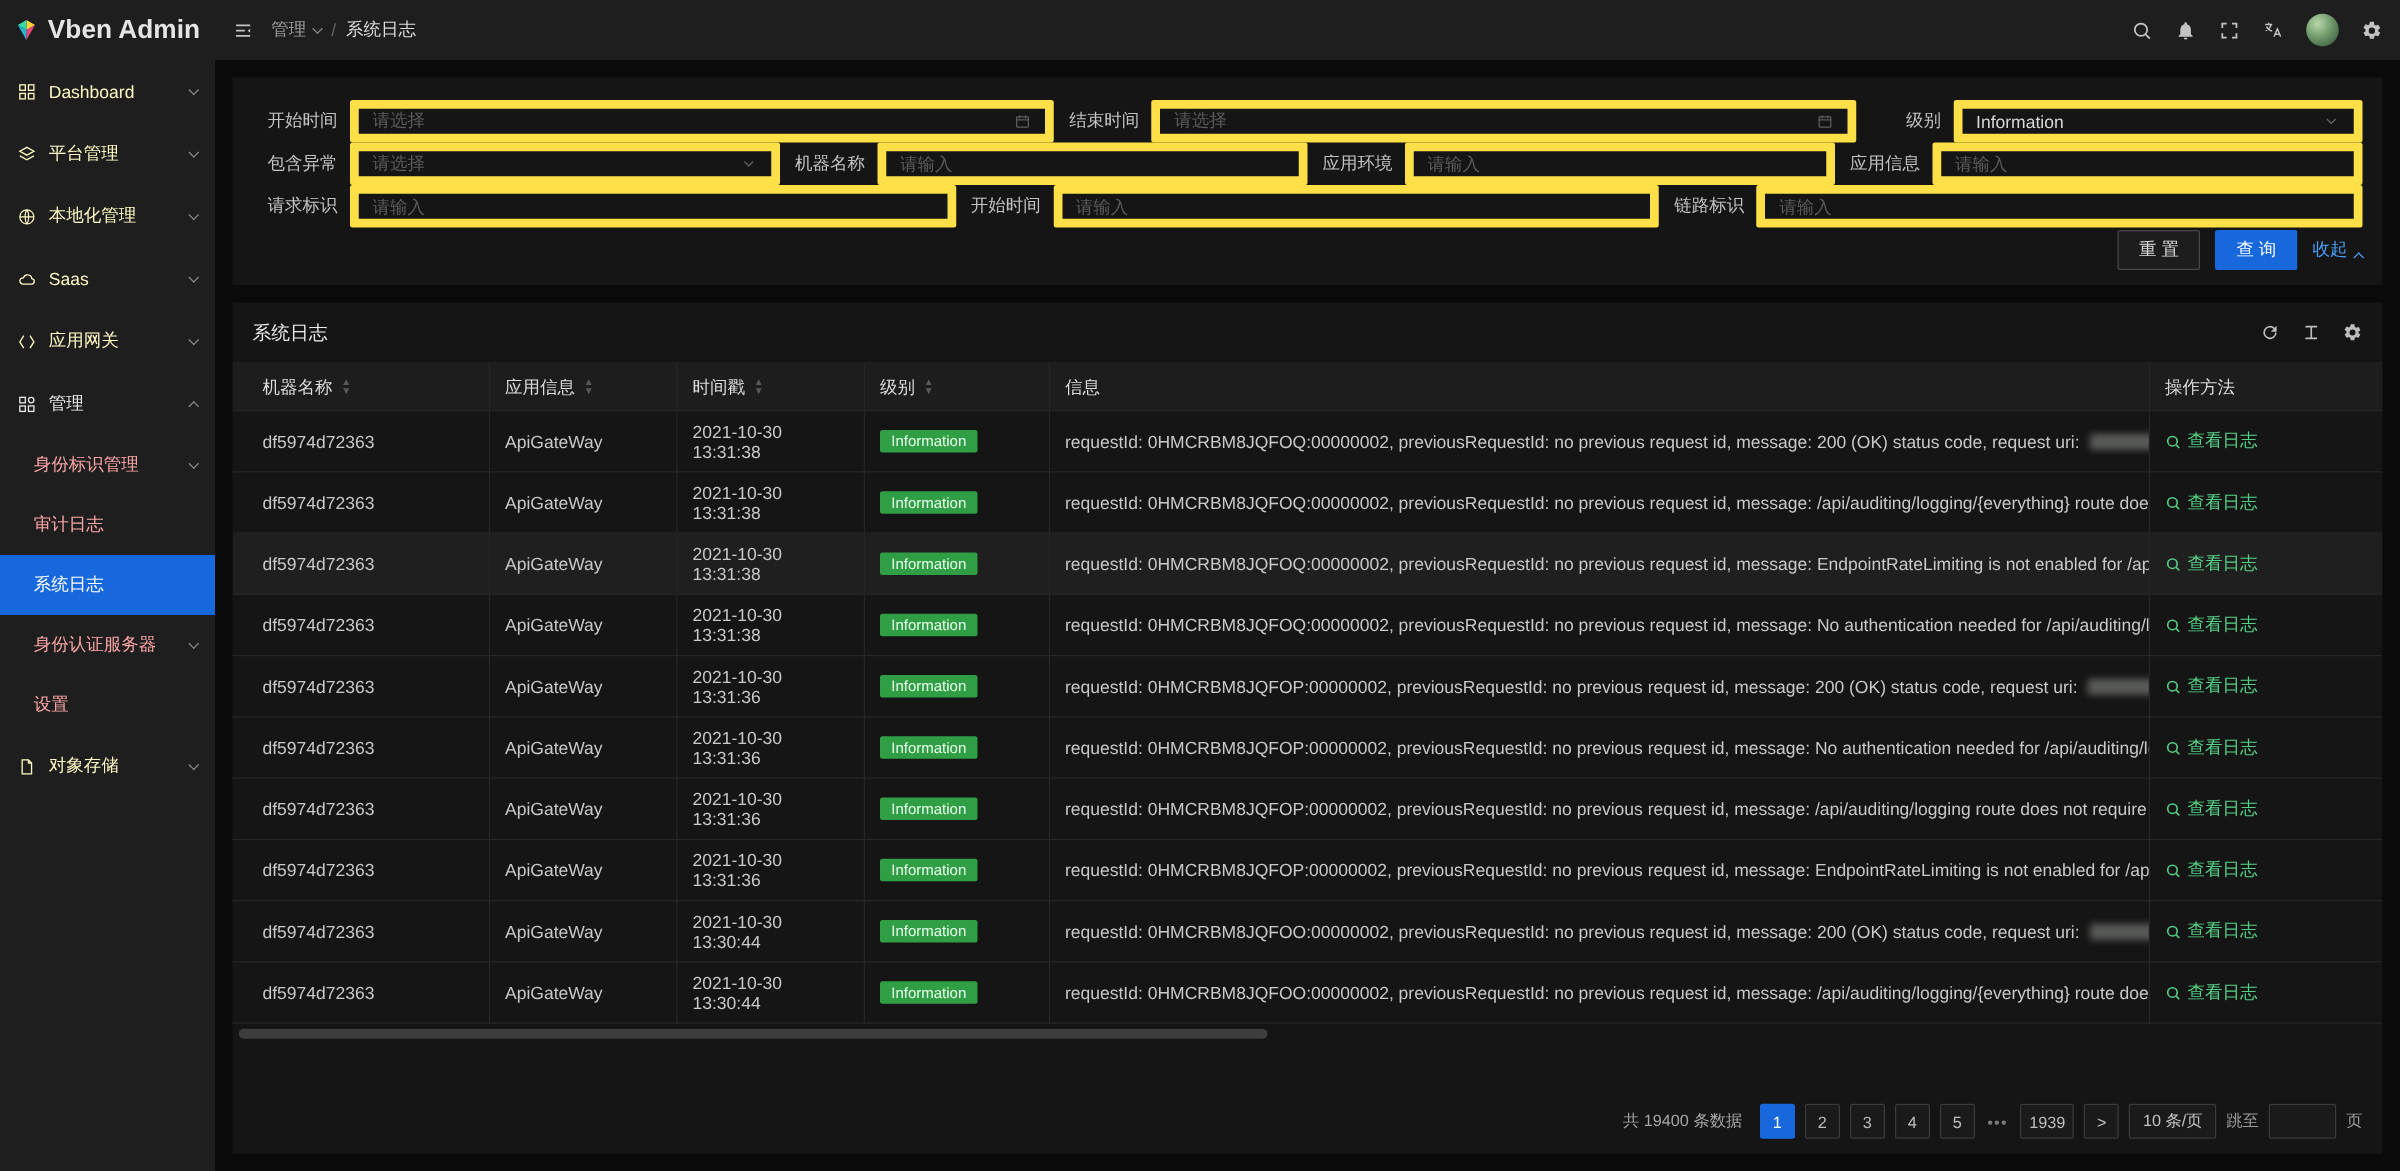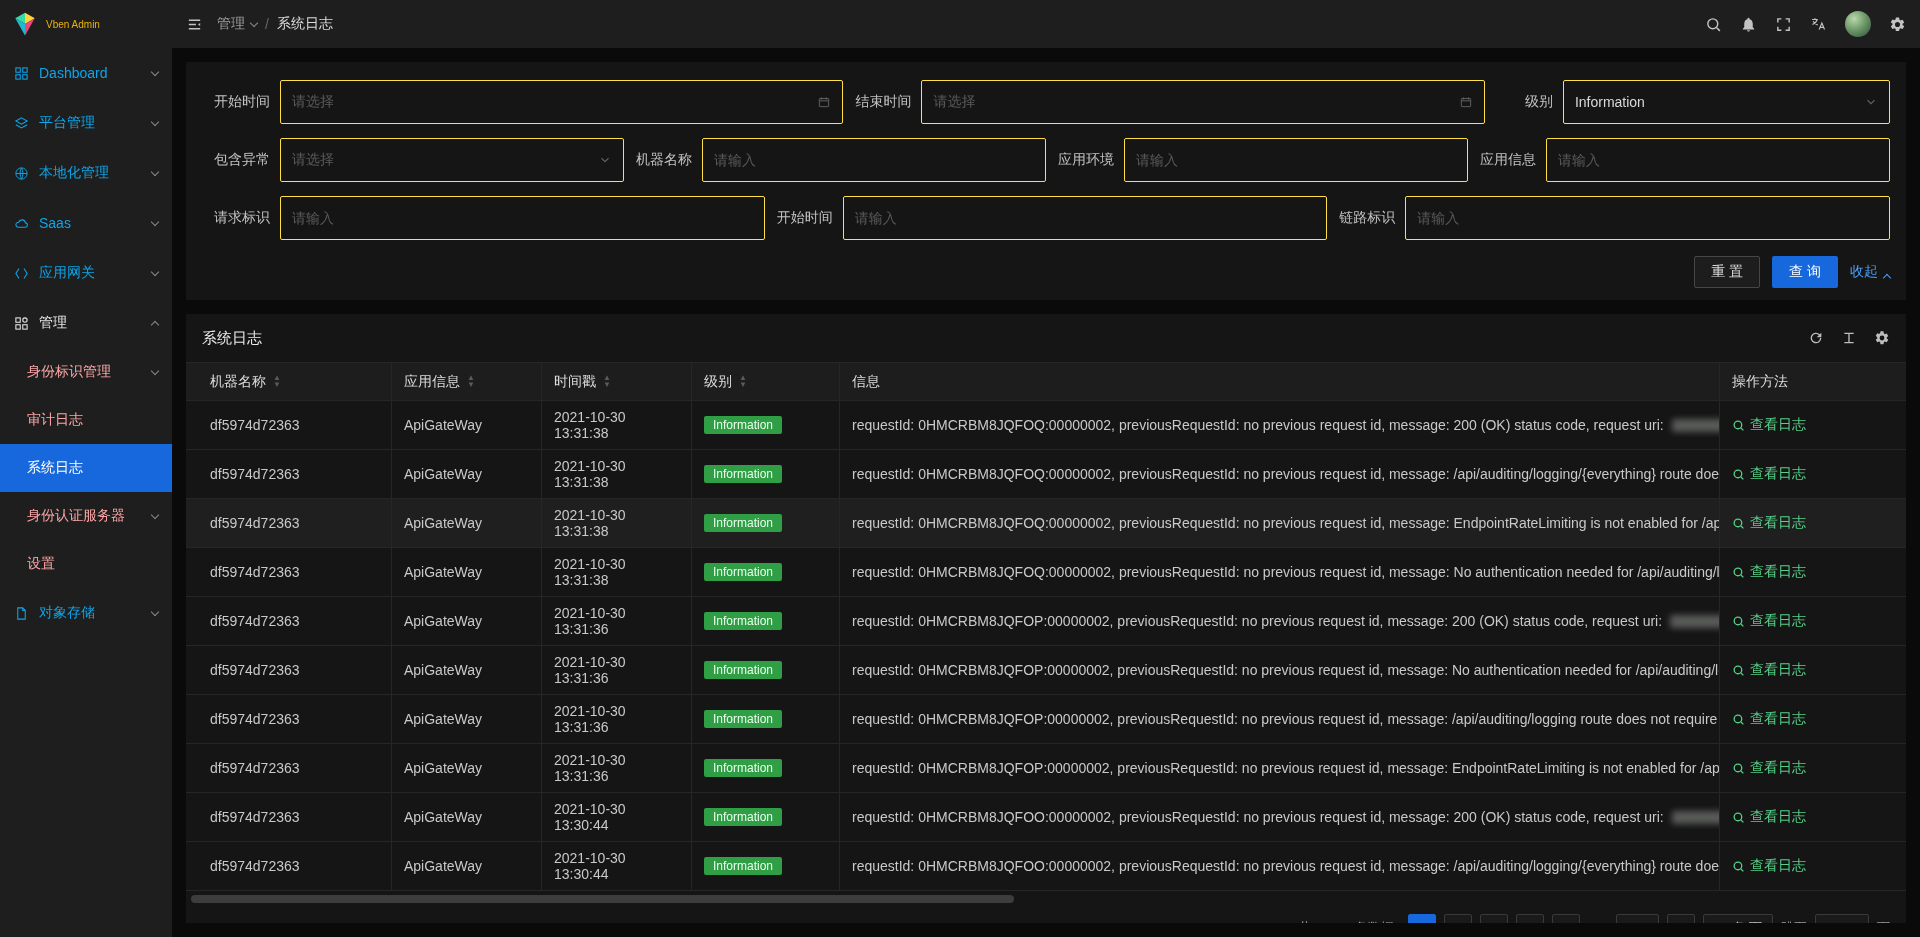--- a/index.html
+++ b/index.html
@@ -3,23 +3,23 @@
 <meta charset="utf-8">
 <style>
 *{margin:0;padding:0;box-sizing:border-box}
 html,body{width:1920px;height:937px;overflow:hidden}
 body{display:flex;background:#0a0a0a;color:#c8c8c8;font-family:"Liberation Sans","DejaVu Sans",sans-serif;font-size:14px}
 svg{display:block}
 
 
 .sidebar{width:172px;flex-shrink:0;background:#1e1e1e;display:flex;flex-direction:column;overflow:hidden}
 .logo{height:48px;display:flex;align-items:center;gap:8px;padding:0 12px;flex-shrink:0}
-.logo-text{color:#eab308;font-weight:400;font-size:10px;white-space:nowrap}
+.logo-text{color:#e5e5e5;font-weight:700;font-size:21px;white-space:nowrap}
 .menu{flex:1}
-.mitem{height:50px;display:flex;align-items:center;gap:10px;padding:0 14px;color:#0ea5e9;cursor:pointer;white-space:nowrap}
+.mitem{height:50px;display:flex;align-items:center;gap:10px;padding:0 14px;color:#fef9c3;cursor:pointer;white-space:nowrap}
 .mitem .micon{width:15px;height:15px;flex-shrink:0}
 .mitem.open{color:#e6e6e6}
 .chev{width:6px;height:6px;border-right:1.4px solid #8a8a8a;border-bottom:1.4px solid #8a8a8a;transform:rotate(45deg);margin-left:auto;flex-shrink:0;margin-top:-2px}
 .chev.up{transform:rotate(-135deg);margin-top:3px}
 .smitem{height:48px;display:flex;align-items:center;gap:10px;padding:0 14px 0 27px;color:#fca5a5;cursor:pointer;white-space:nowrap}
 .smitem.active{background:#1668dc;color:#fff}
 .smitem .chev{margin-left:auto}
 
 
 .main{flex:1;display:flex;flex-direction:column;min-width:0}
@@ -32,25 +32,25 @@
 .crumb .cur{color:#dcdcdc}
 .tb-right{margin-left:auto;display:flex;align-items:center;gap:18px}
 .avatar{width:26px;height:26px;border-radius:50%;background:radial-gradient(circle at 35% 30%,#b9d8a9 0%,#6f9a6b 45%,#2f4d38 100%);cursor:pointer;flex-shrink:0}
 
 
 .content{flex:1;padding:14px;display:flex;flex-direction:column;gap:14px;min-height:0;background:#0a0a0a}
 .panel{background:#151515}
 
 
 .fpanel{padding:18px 16px 12px;flex-shrink:0}
-.frow{display:flex;margin-bottom:14px}
+.frow{display:flex;}
 .ffield{display:flex;align-items:center;min-width:0}
 .w38{width:38%}.w24{width:24%}.w25{width:25%}.w33{width:33.333%}
 .flabel{width:78px;flex-shrink:0;text-align:right;padding-right:10px;color:#c2c2c2;white-space:nowrap}
-.fbox{flex:1;height:44px;border:1px solid #fde047;border-radius:2px;background:#151515;display:flex;align-items:center;padding:0 11px;min-width:0;color:#d4d4d4;font-size:14px}
+.fbox{flex:1;height:34px;border:7px solid #fde047;border-radius:2px;background:#151515;display:flex;align-items:center;padding:0 11px;min-width:0;color:#d4d4d4;font-size:14px}
 input.fbox{outline:none;font-family:inherit}
 input.fbox::placeholder{color:#5a5a5a}
 .ph{color:#5a5a5a;flex:1;white-space:nowrap;overflow:hidden}
 .val{color:#d9d9d9;flex:1;white-space:nowrap;overflow:hidden}
 .sfx-ic{width:14px;height:14px;color:#5f5f5f;flex-shrink:0}
 .factions{display:flex;justify-content:flex-end;align-items:center;gap:12px;padding-top:2px}
 .btn{height:32px;padding:0 16px;border-radius:2px;font-size:14px;cursor:pointer;border:1px solid transparent;font-family:inherit;white-space:nowrap}
 .btn.ghost{background:#1d1d1d;border-color:#464646;color:#dcdcdc}
 .btn.primary{background:#1668dc;color:#fff}
 .collapse-link{color:#4a9ff8;display:flex;align-items:flex-end;gap:6px;cursor:pointer}

